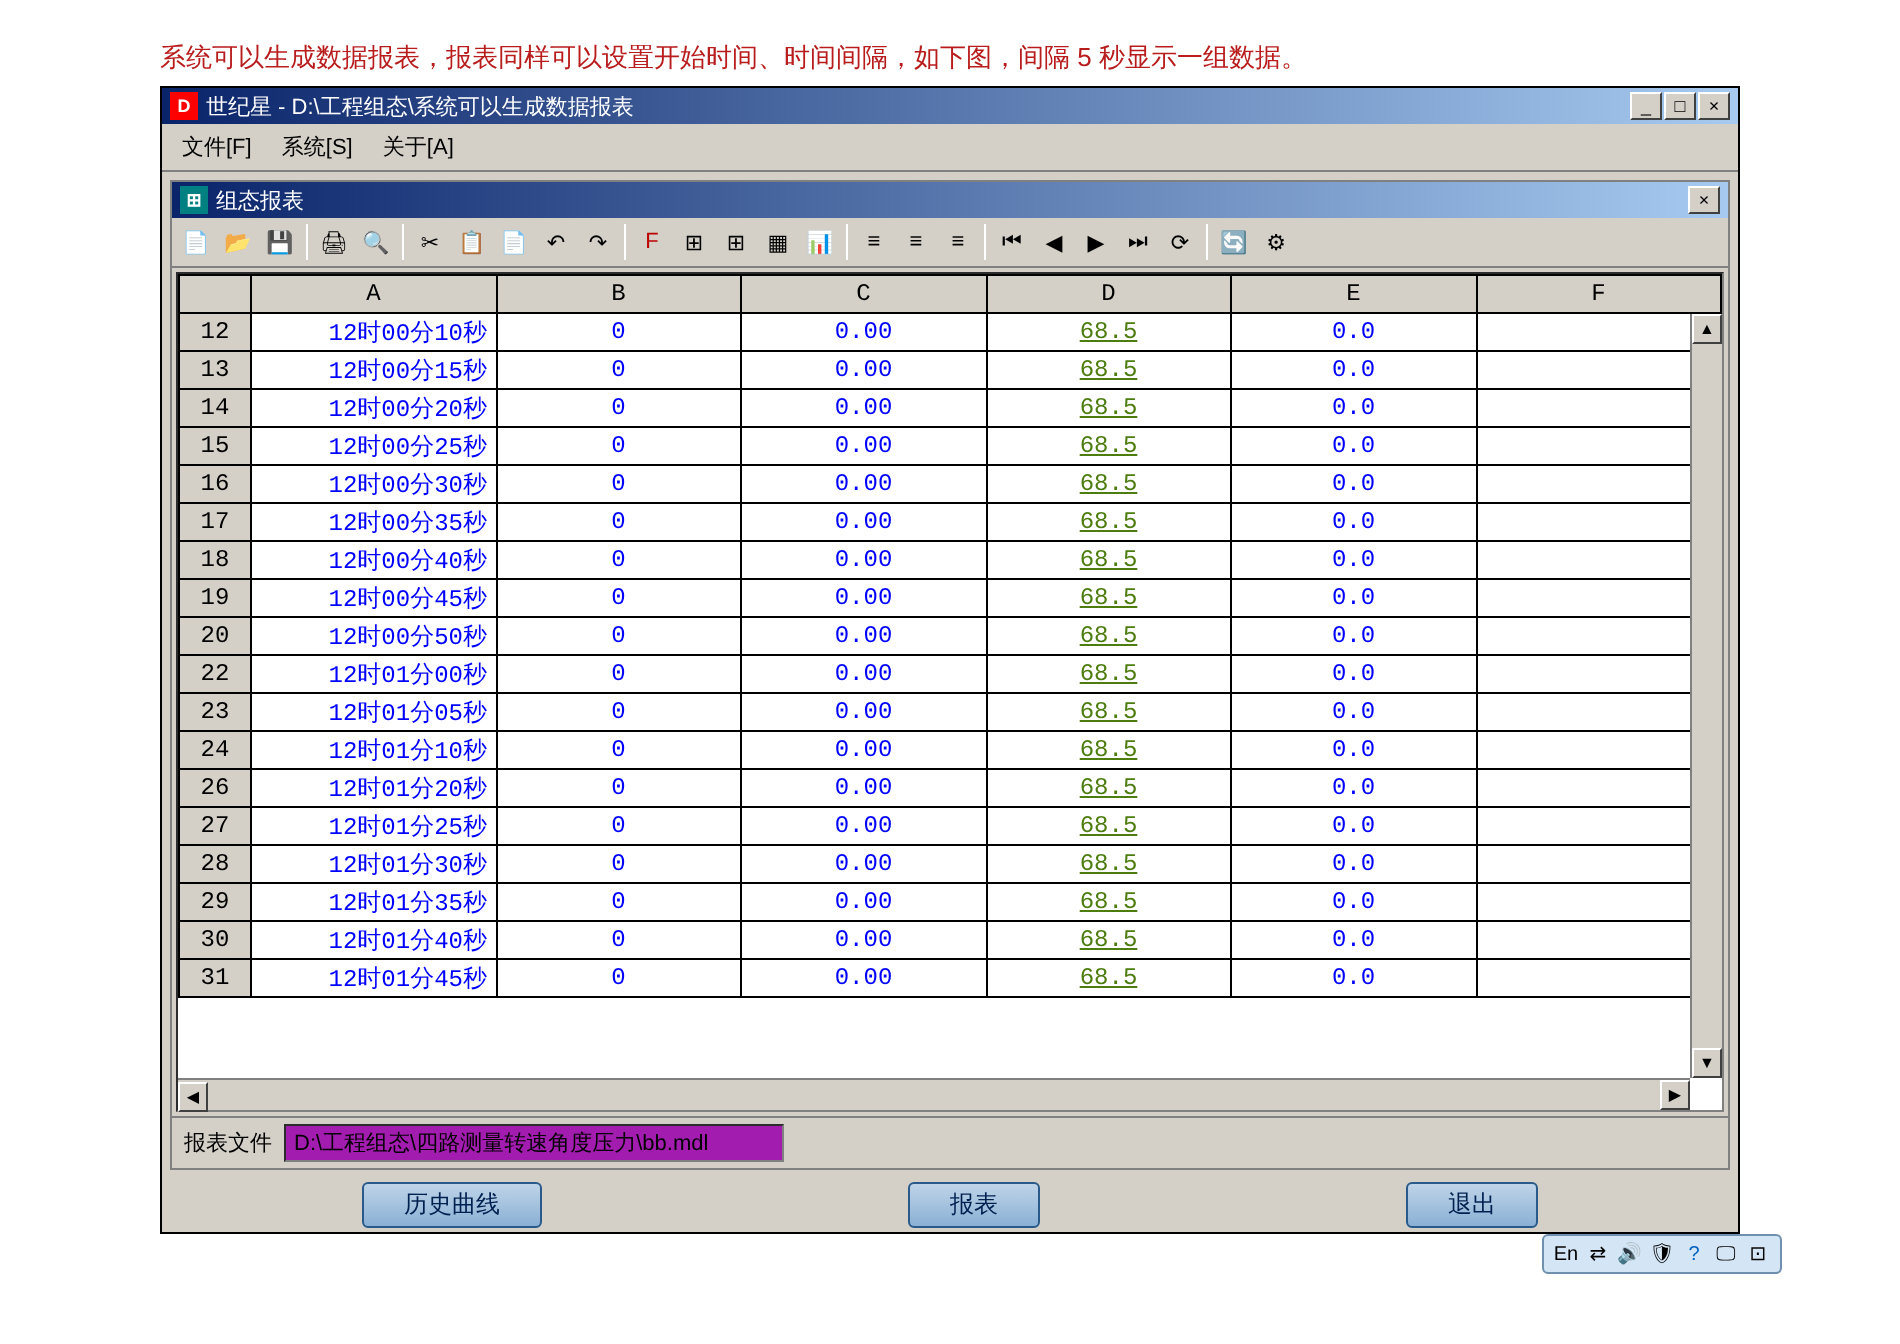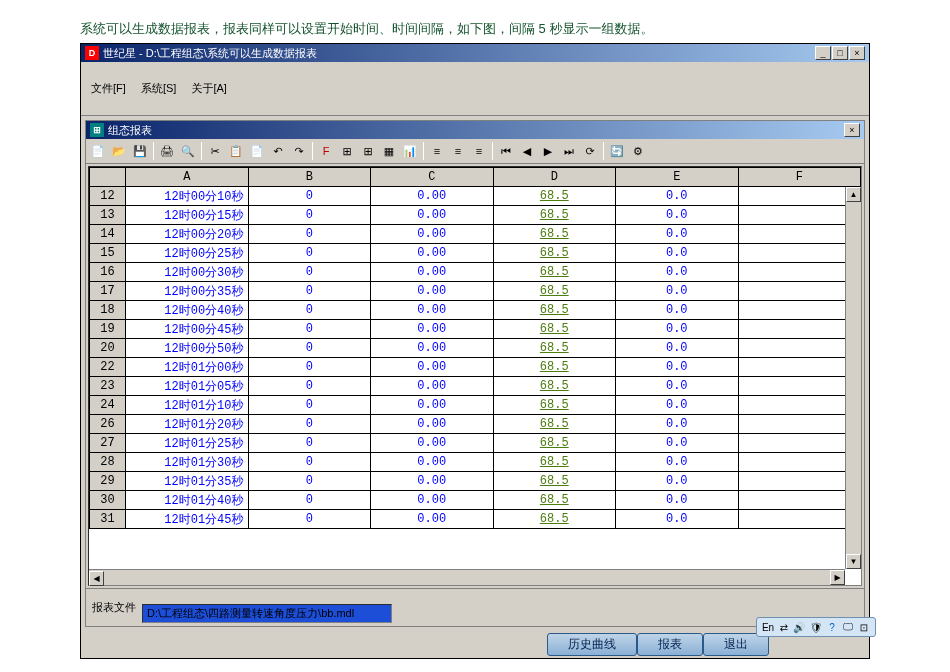--- a/index.html
+++ b/index.html
@@ -7,21 +7,21 @@
       font-family: "SimSun", "Microsoft YaHei", sans-serif;
       font-size: 12px;
       background: #fff;
       width: 950px;
       height: 672px;
       overflow: hidden;
     }
     .description {
       padding: 20px 80px 5px;
       font-size: 13px;
-      color: #14532d;
+      color: #b91c1c;
     }
     .app-window {
       margin: 0 80px 0 80px;
       background: #d4d0c8;
       border: 1px solid #000;
       position: relative;
     }
     .title-bar {
       background: linear-gradient(to right, #0a246a, #a6caf0);
       color: #fff;
@@ -59,21 +59,21 @@
       border-right-color: #404040;
       border-bottom-color: #404040;
       font-size: 9px;
       text-align: center;
       line-height: 12px;
       color: #000;
       cursor: pointer;
     }
     .menu-bar {
       background: #d4d0c8;
-      padding: 18px 4px;
+      padding: 3px 4px;
       font-size: 11px;
       border-bottom: 1px solid #808080;
     }
     .menu-item {
       display: inline-block;
       padding: 1px 6px;
       cursor: pointer;
     }
     .inner-window {
       margin: 4px;
@@ -195,45 +195,44 @@
     }
     .status-row {
       padding: 3px 6px;
       font-size: 11px;
       display: flex;
       align-items: center;
       gap: 6px;
       border-top: 1px solid #808080;
     }
     .file-input {
-      background: #1d4ed8;
+      background: #a21caf;
       border: 1px inset #808080;
       padding: 1px 4px;
       width: 250px;
       font-size: 11px;
-      margin-top: 12px;
     }
     .bottom-buttons {
       display: flex;
-      justify-content: flex-end;
+      justify-content: space-between;
       padding: 2px 100px;
     }
     .classic-btn {
       background: linear-gradient(to bottom, #bfd4e8, #8ab0d5);
       border: 1px solid #2a5a8a;
       padding: 2px 20px;
       font-size: 12px;
       cursor: pointer;
       color: #002050;
       border-radius: 3px;
     }
     .systray {
       position: absolute;
       bottom: 35px;
-      right: 74px;
+      right: 59px;
       display: flex;
       gap: 2px;
       align-items: center;
       background: #d4e6f5;
       border: 1px solid #7090b0;
       padding: 2px 4px;
       border-radius: 3px;
       font-size: 10px;
     }
     .tray-icon {

